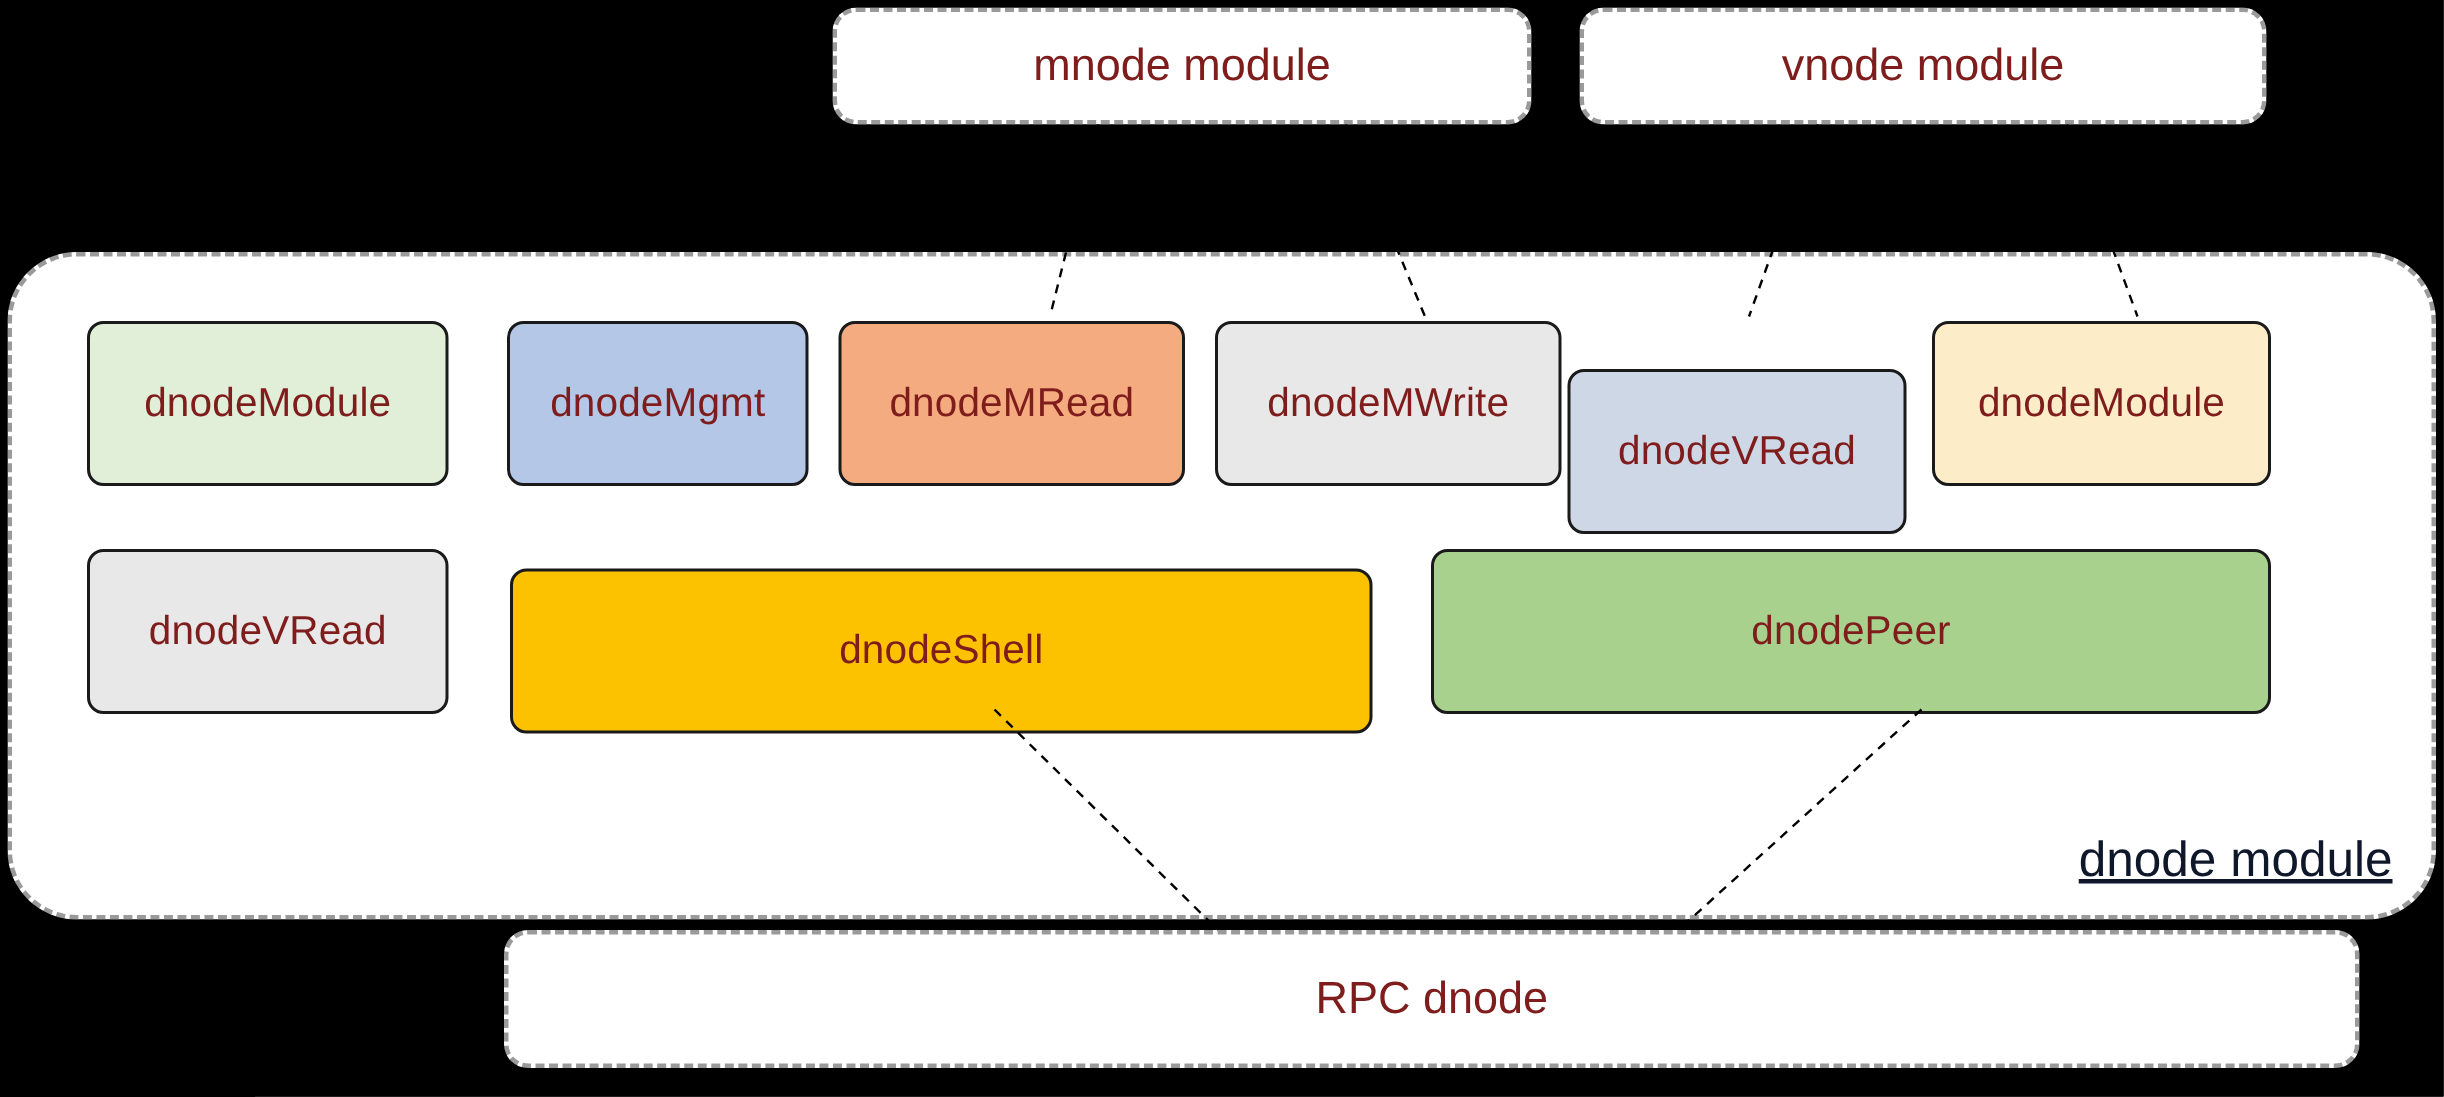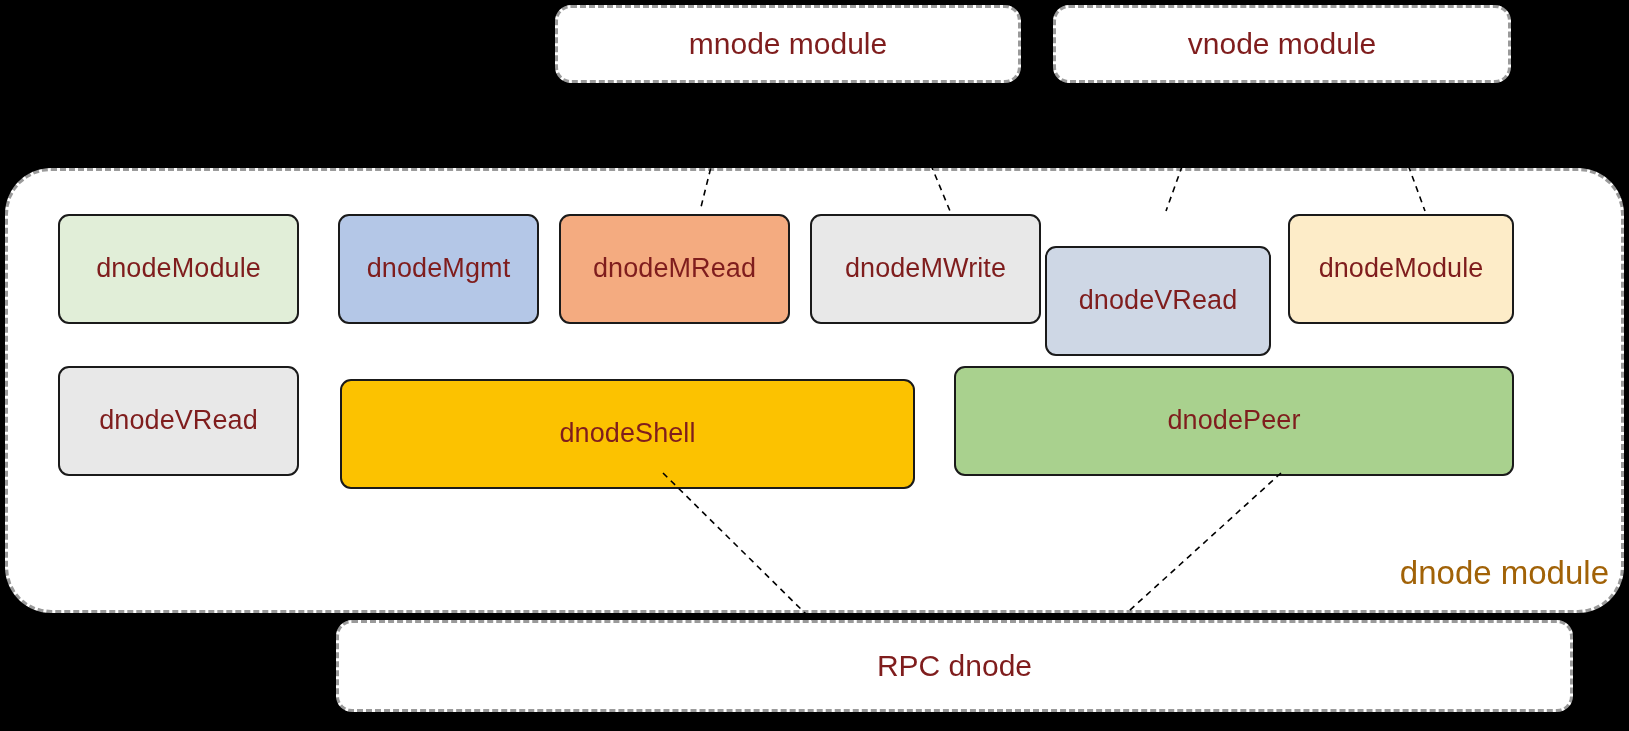--- a/index.html
+++ b/index.html
@@ -65,25 +65,26 @@
     width: 1619px;
     height: 399px;
     box-sizing: border-box;
     background: #ffffff;
     border: 3px dashed #9a9a9a;
     border-radius: 46px;
   }
 
   #dnode-module-label {
     position: absolute;
-    right: 12px;
+    right: 26px;
     bottom: 18px;
     font-size: 33px;
-    color: #a16207;
+    color: #0f172a;
     white-space: nowrap;
+    text-decoration: underline;
   }
 
   
   #connectors {
     position: absolute;
     left: 0;
     top: 0;
     width: 1629px;
     height: 731px;
     pointer-events: none;

